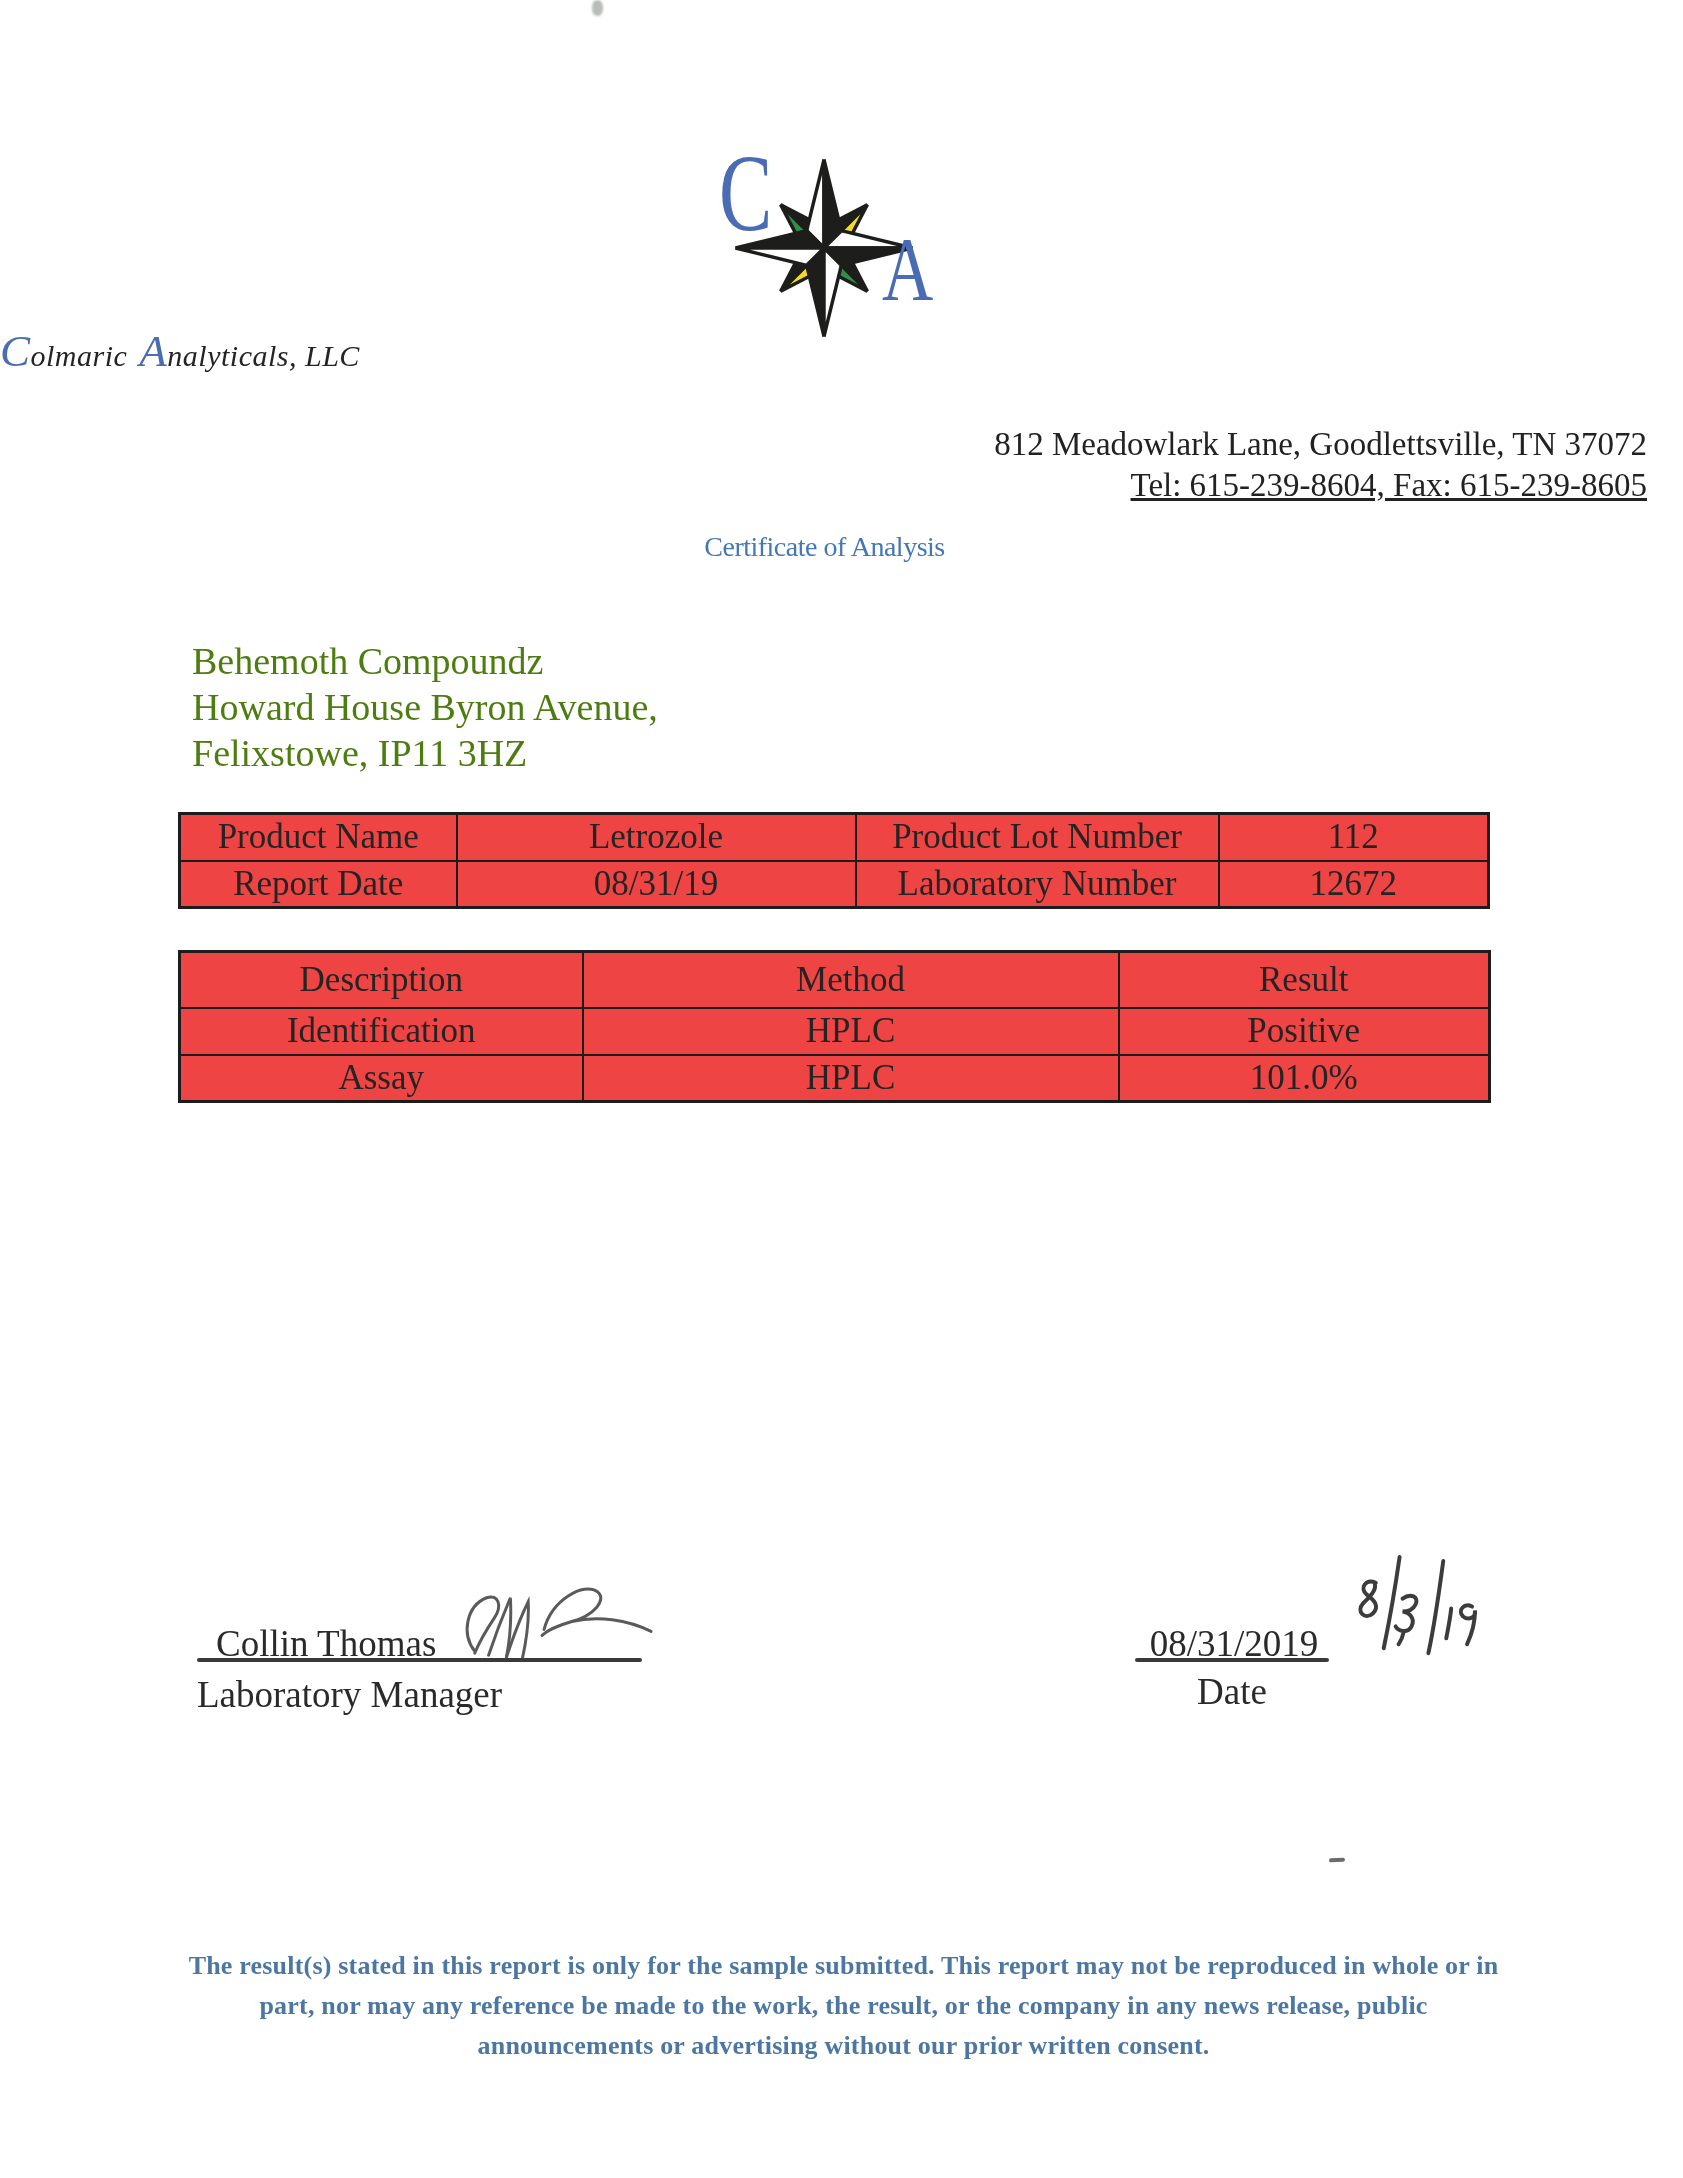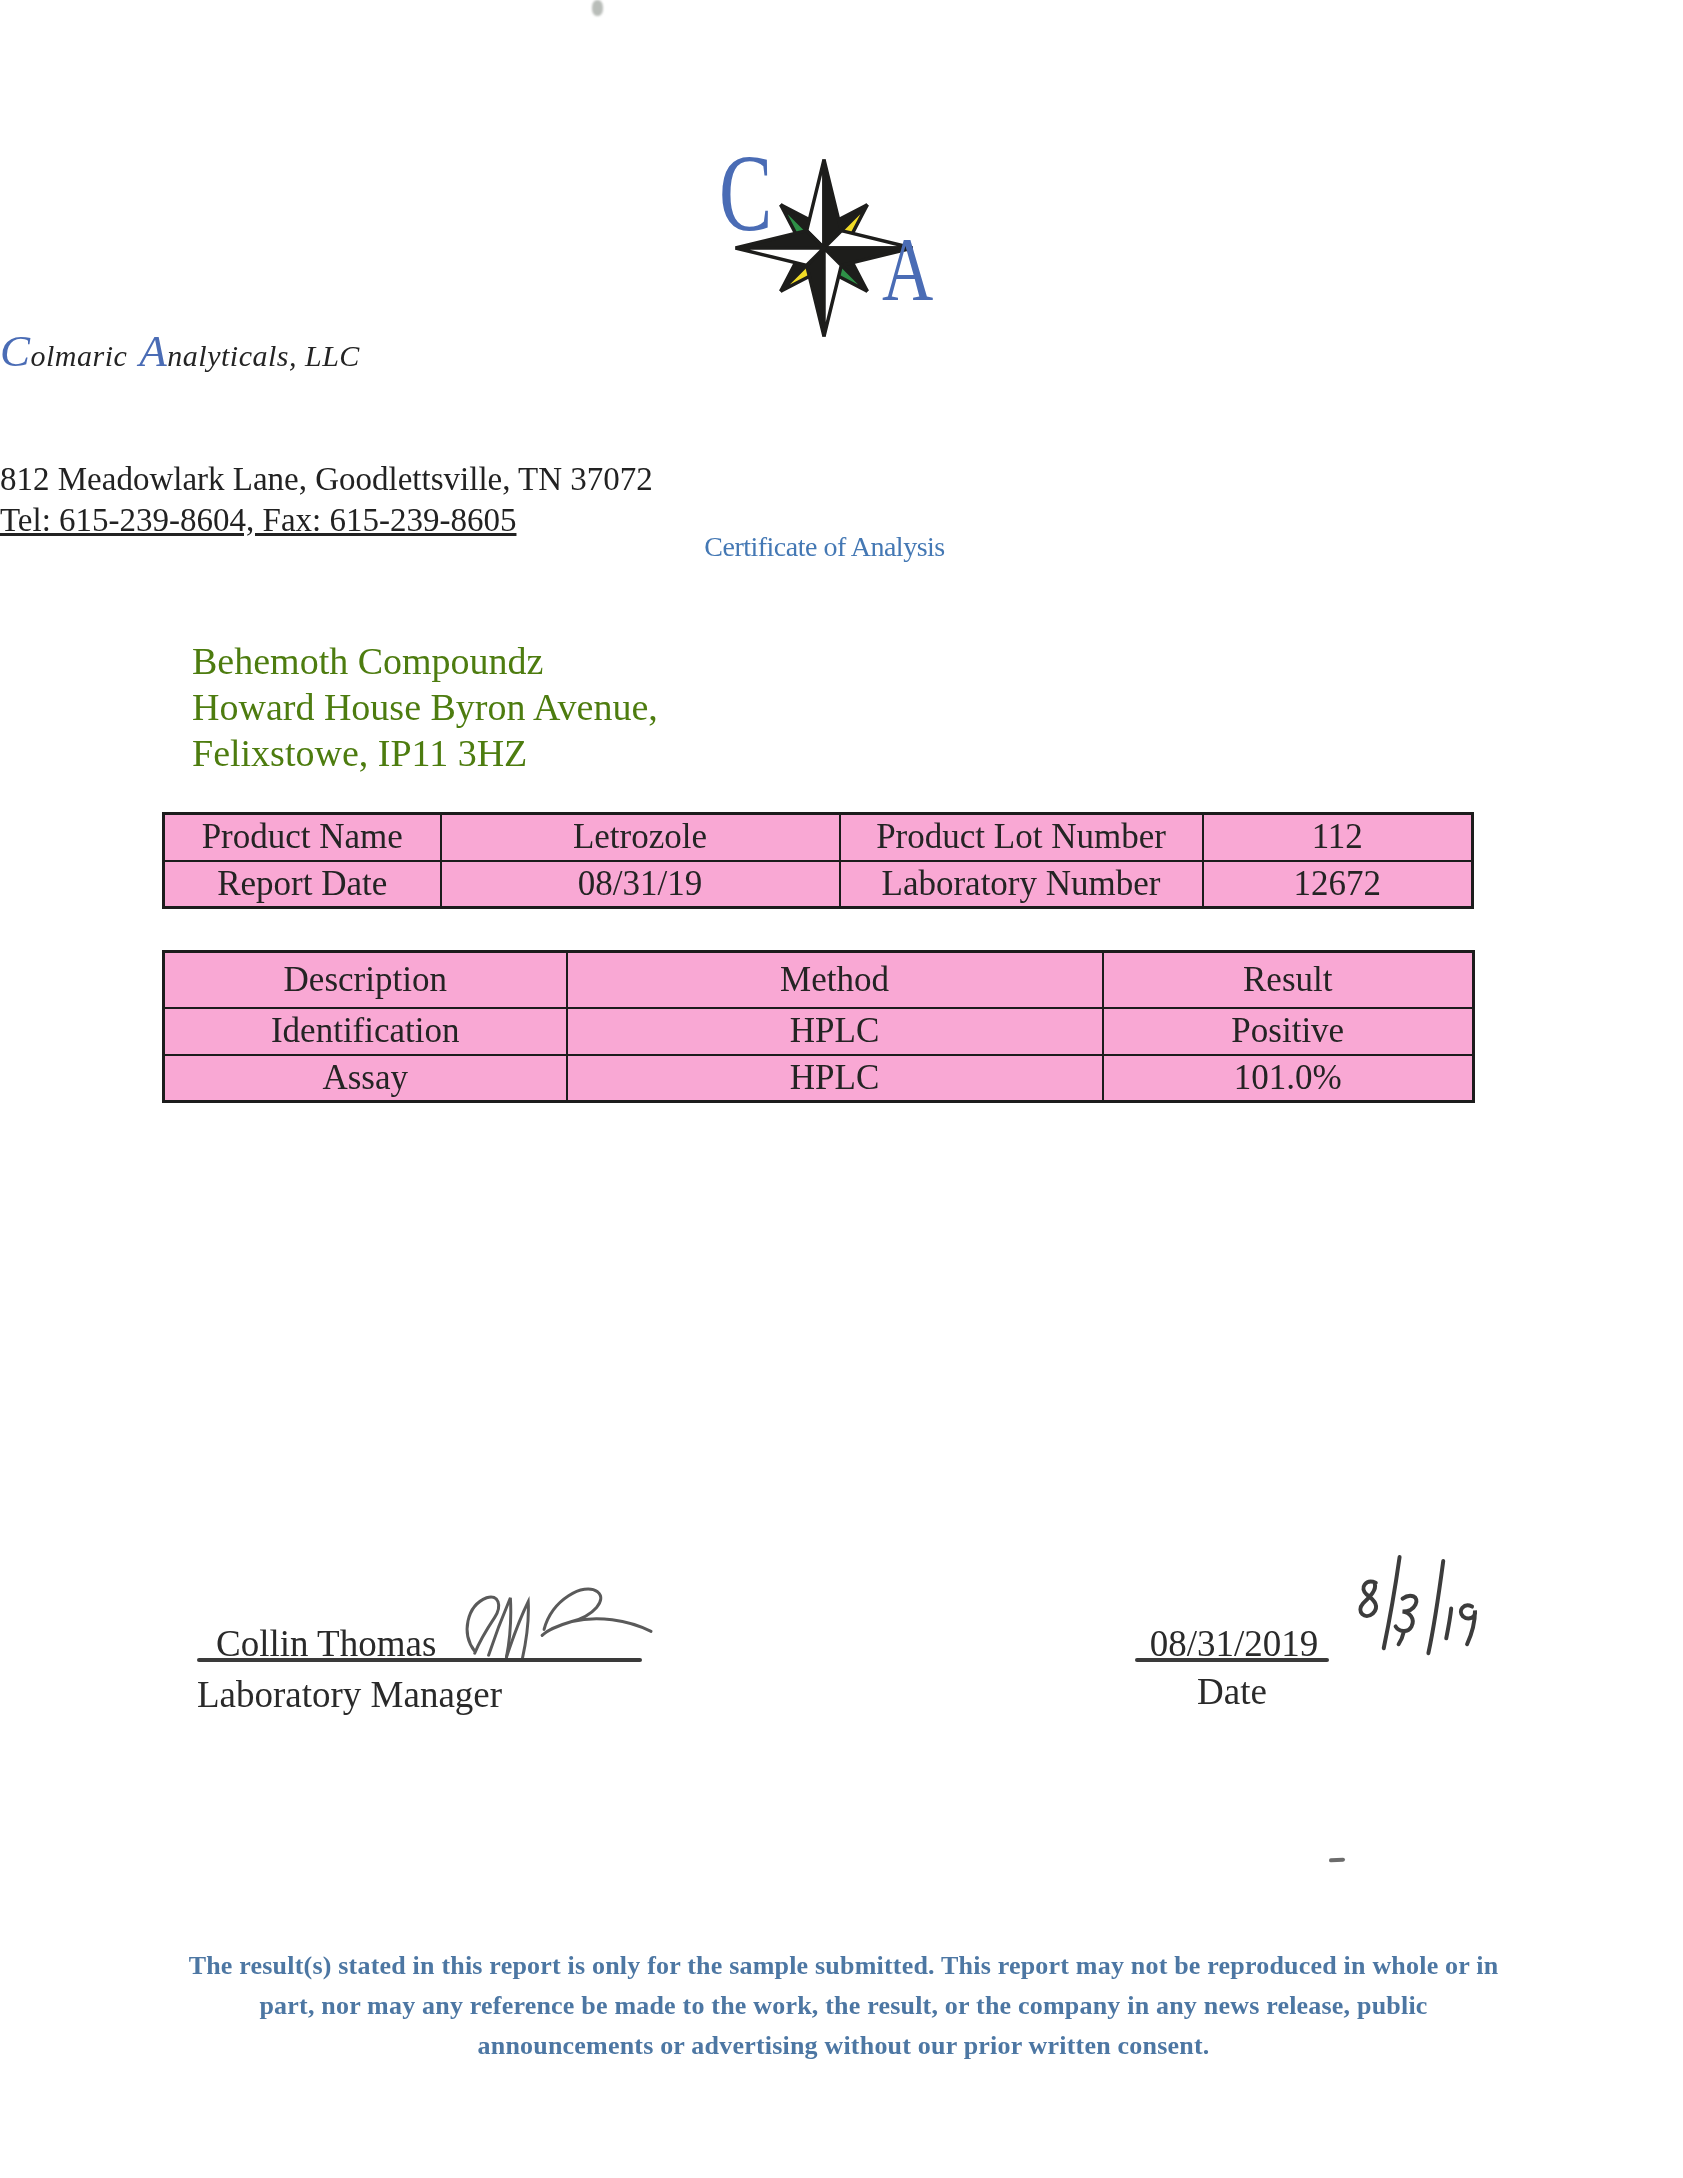--- a/index.html
+++ b/index.html
@@ -28,31 +28,31 @@
   .monogram-c{left:719px;top:137px;font-size:111px;transform:scale(.72,1);transform-origin:left top;}
   .monogram-a{left:882px;top:224px;font-size:91px;transform:scale(.78,1);transform-origin:left top;}
   .wordmark{
     position:absolute;left:0;top:331px;width:1663px;
     text-align:left;font-style:italic;line-height:41px;
     color:#242424;font-size:30px;letter-spacing:0.5px;
   }
   .wordmark .initial{font-size:45px;color:var(--logo-blue);}
   .wordmark .wm-a{margin-left:12px;}
   
-  .addr{position:absolute;left:0;width:1647px;text-align:left;font-size:33px;color:#222;margin-top:35px;}
+  .addr{position:absolute;left:0;width:1647px;text-align:right;font-size:33px;color:#222;}
   .addr-1{top:426px;}
   .addr-2{top:467px;text-decoration:underline;}
   .doc-title{
     position:absolute;left:0;top:531px;width:1649px;text-align:center;
     font-size:28px;letter-spacing:-0.5px;color:var(--title-blue);
   }
   
   .client{position:absolute;left:192px;top:638px;font-size:38px;line-height:46px;color:#4d7c0f;}
   
-  table{border-collapse:collapse;table-layout:fixed;position:absolute;left:162px;background:#f9a8d4;}
+  table{border-collapse:collapse;table-layout:fixed;position:absolute;left:178px;background:#ef4444;}
   table,td,th{border:2.5px solid var(--border-dark);}
   table{border-width:3px;}
   td,th{
     text-align:center;vertical-align:middle;
     font-size:35px;font-weight:400;color:#242424;
     padding:0;overflow:hidden;white-space:nowrap;
   }
   .info-table{top:812px;width:1310px;}
   .info-table td{height:47px;}
   .results-table{top:950px;width:1310px;}

